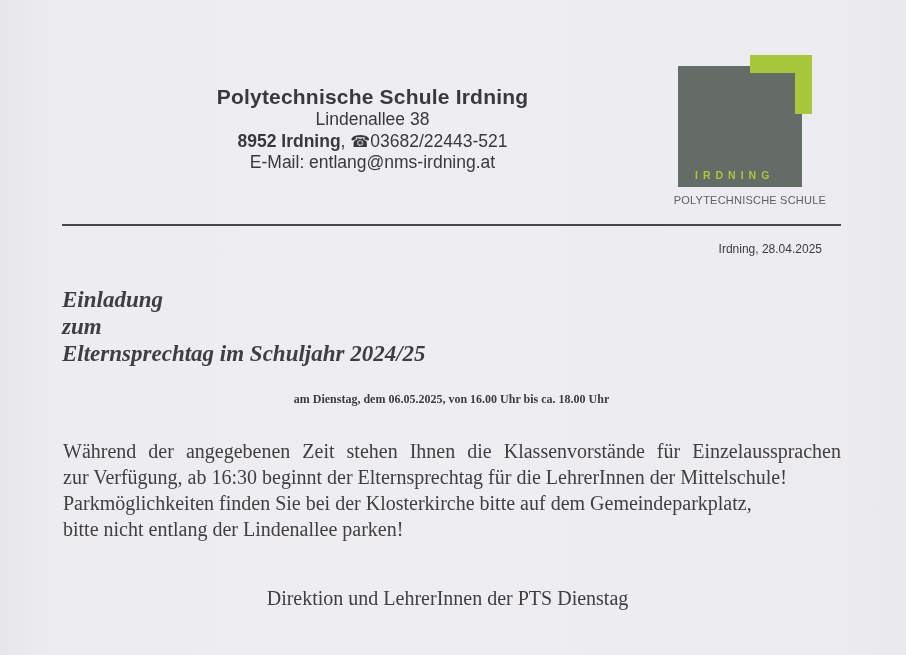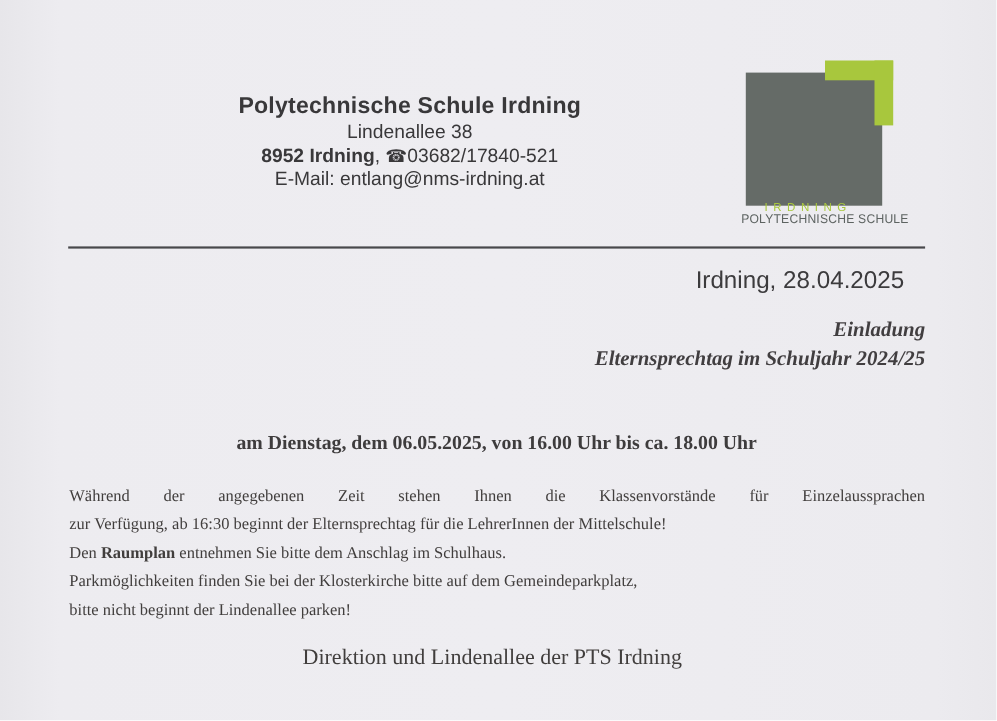--- a/index.html
+++ b/index.html
@@ -24,99 +24,99 @@
   .logo{position:absolute;left:678px;top:55px;width:138px;height:155px;}
   .logo .square{position:absolute;left:0;top:11px;width:124px;height:121px;background:#656b67;}
   .logo .accent-top{position:absolute;left:72px;top:0;width:62px;height:18px;background:#a8c73d;}
   .logo .accent-side{position:absolute;left:117px;top:0;width:17px;height:59px;background:#a8c73d;}
   .logo .acronym{
     position:absolute;left:9px;top:53px;
     font-size:62px;line-height:62px;font-weight:300;
     letter-spacing:3px;color:#f3f4f2;
   }
   .logo .acronym-sub{
-    position:absolute;left:17px;top:128px;
-    font-size:10.5px;font-weight:normal;letter-spacing:5px;color:#a8c73d;
+    position:absolute;left:17px;top:114px;
+    font-size:10.5px;font-weight:bold;letter-spacing:5px;color:#a8c73d;
   }
   .logo .caption{
     position:absolute;left:-7px;top:139px;width:138px;
     text-align:center;font-size:11.5px;letter-spacing:.2px;color:#5d6361;
     transform:scaleX(.96);white-space:nowrap;
   }
   
   .rule{position:absolute;left:62px;top:224px;width:779px;height:2px;background:#48484b;}
   .dateline{
     position:absolute;left:522px;top:242px;width:300px;
-    text-align:right;font-size:22px;color:#3c3b3d;
+    text-align:right;font-size:12px;color:#3c3b3d;
   }
   
   .title{
     position:absolute;left:62px;top:286px;width:779px;
-    text-align:right;
+    text-align:left;
     font-family:"Liberation Serif",serif;
     font-style:italic;font-weight:bold;
-    font-size:19px;line-height:27px;color:#413e40;
+    font-size:23px;line-height:27px;color:#413e40;
   }
   .subtitle{
     position:absolute;left:62px;top:392px;width:779px;
     text-align:center;
     font-family:"Liberation Serif",serif;
-    font-weight:bold;font-size:18px;color:#3e3c3d;
+    font-weight:bold;font-size:12px;color:#3e3c3d;
   }
   
   .body-text{
     position:absolute;left:63px;top:438px;width:778px;
     font-family:"Liberation Serif",serif;
-    font-size:15px;line-height:26px;color:#413e3d;
+    font-size:20px;line-height:26px;color:#413e3d;
   }
   .body-text .just{text-align:justify;text-align-last:justify;}
   .body-text .b{font-weight:bold;}
   .closing{
     position:absolute;left:40px;top:587px;width:815px;
     text-align:center;
     font-family:"Liberation Serif",serif;
     font-size:20px;color:#413e3d;
   }
 </style>
 </head>
 <body>
 
 <div class="page">
 
   <div class="school">
     <div class="name">Polytechnische Schule Irdning</div>
     <div class="line">Lindenallee 38</div>
     <div class="line">
-      <span class="b">8952 Irdning</span><span>, </span><span class="phone-glyph">☎</span><span>03682/17840-521</span>
+      <span class="b">8952 Irdning</span><span>, </span><span class="phone-glyph">☎</span><span>03682/22443-521</span>
     </div>
     <div class="line">E-Mail: entlang@nms-irdning.at</div>
   </div>
 
   <div class="logo">
     <div class="square" style="background: rgb(101, 107, 103);"></div>
     <div class="accent-top" style="background: rgb(168, 199, 61);"></div>
     <div class="accent-side" style="background: rgb(168, 199, 61);"></div>
     <div class="acronym-sub" style="color: rgb(168, 199, 61);">IRDNING</div>
     <div class="caption">POLYTECHNISCHE SCHULE</div>
   </div>
 
   <div class="rule"></div>
 
   <div class="dateline">Irdning, 28.04.2025</div>
 
   <div class="title">
     <div>Einladung</div>
+    <div>zum</div>
     <div>Elternsprechtag im Schuljahr 2024/25</div>
   </div>
 
   <div class="subtitle">am Dienstag, dem 06.05.2025, von 16.00 Uhr bis ca. 18.00 Uhr</div>
 
   <div class="body-text">
     <div class="just">Während der angegebenen Zeit stehen Ihnen die Klassenvorstände für Einzelaussprachen</div>
     <div>zur Verfügung, ab 16:30 beginnt der Elternsprechtag für die LehrerInnen der Mittelschule!</div>
-    <div><span>Den </span><span class="b">Raumplan</span><span> entnehmen Sie bitte dem Anschlag im Schulhaus.</span></div>
     <div>Parkmöglichkeiten finden Sie bei der Klosterkirche bitte auf dem Gemeindeparkplatz,</div>
-    <div>bitte nicht beginnt der Lindenallee parken!</div>
+    <div>bitte nicht entlang der Lindenallee parken!</div>
   </div>
 
-  <div class="closing">Direktion und Lindenallee der PTS Irdning</div>
+  <div class="closing">Direktion und LehrerInnen der PTS Dienstag</div>
 
 </div>
 
 </body></html>

